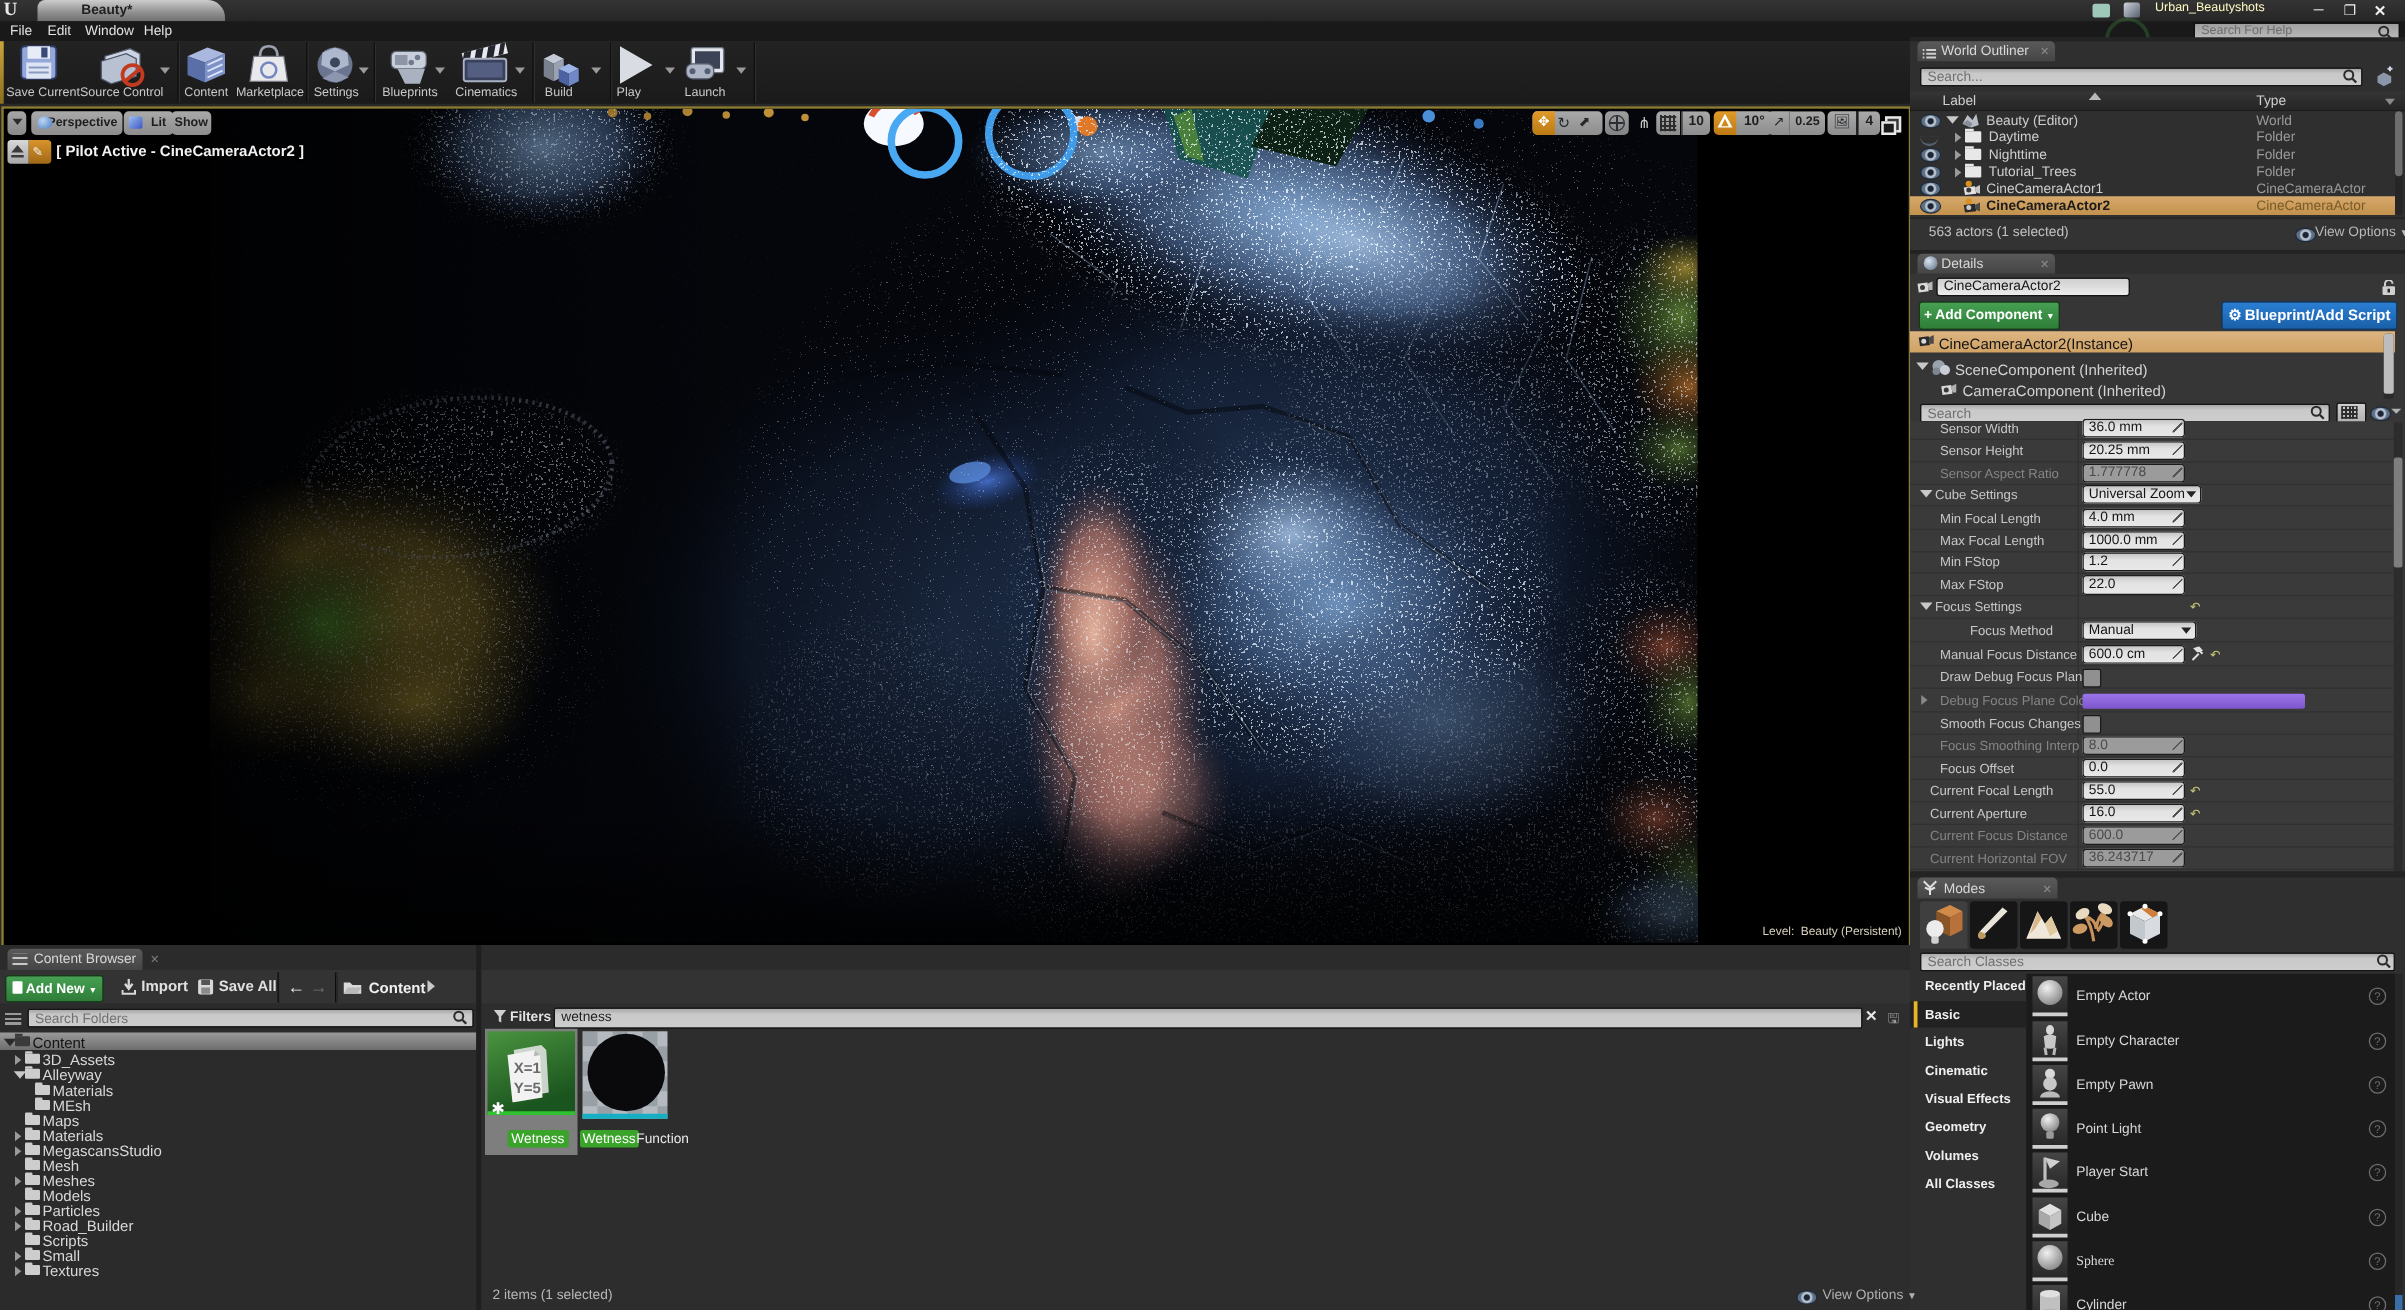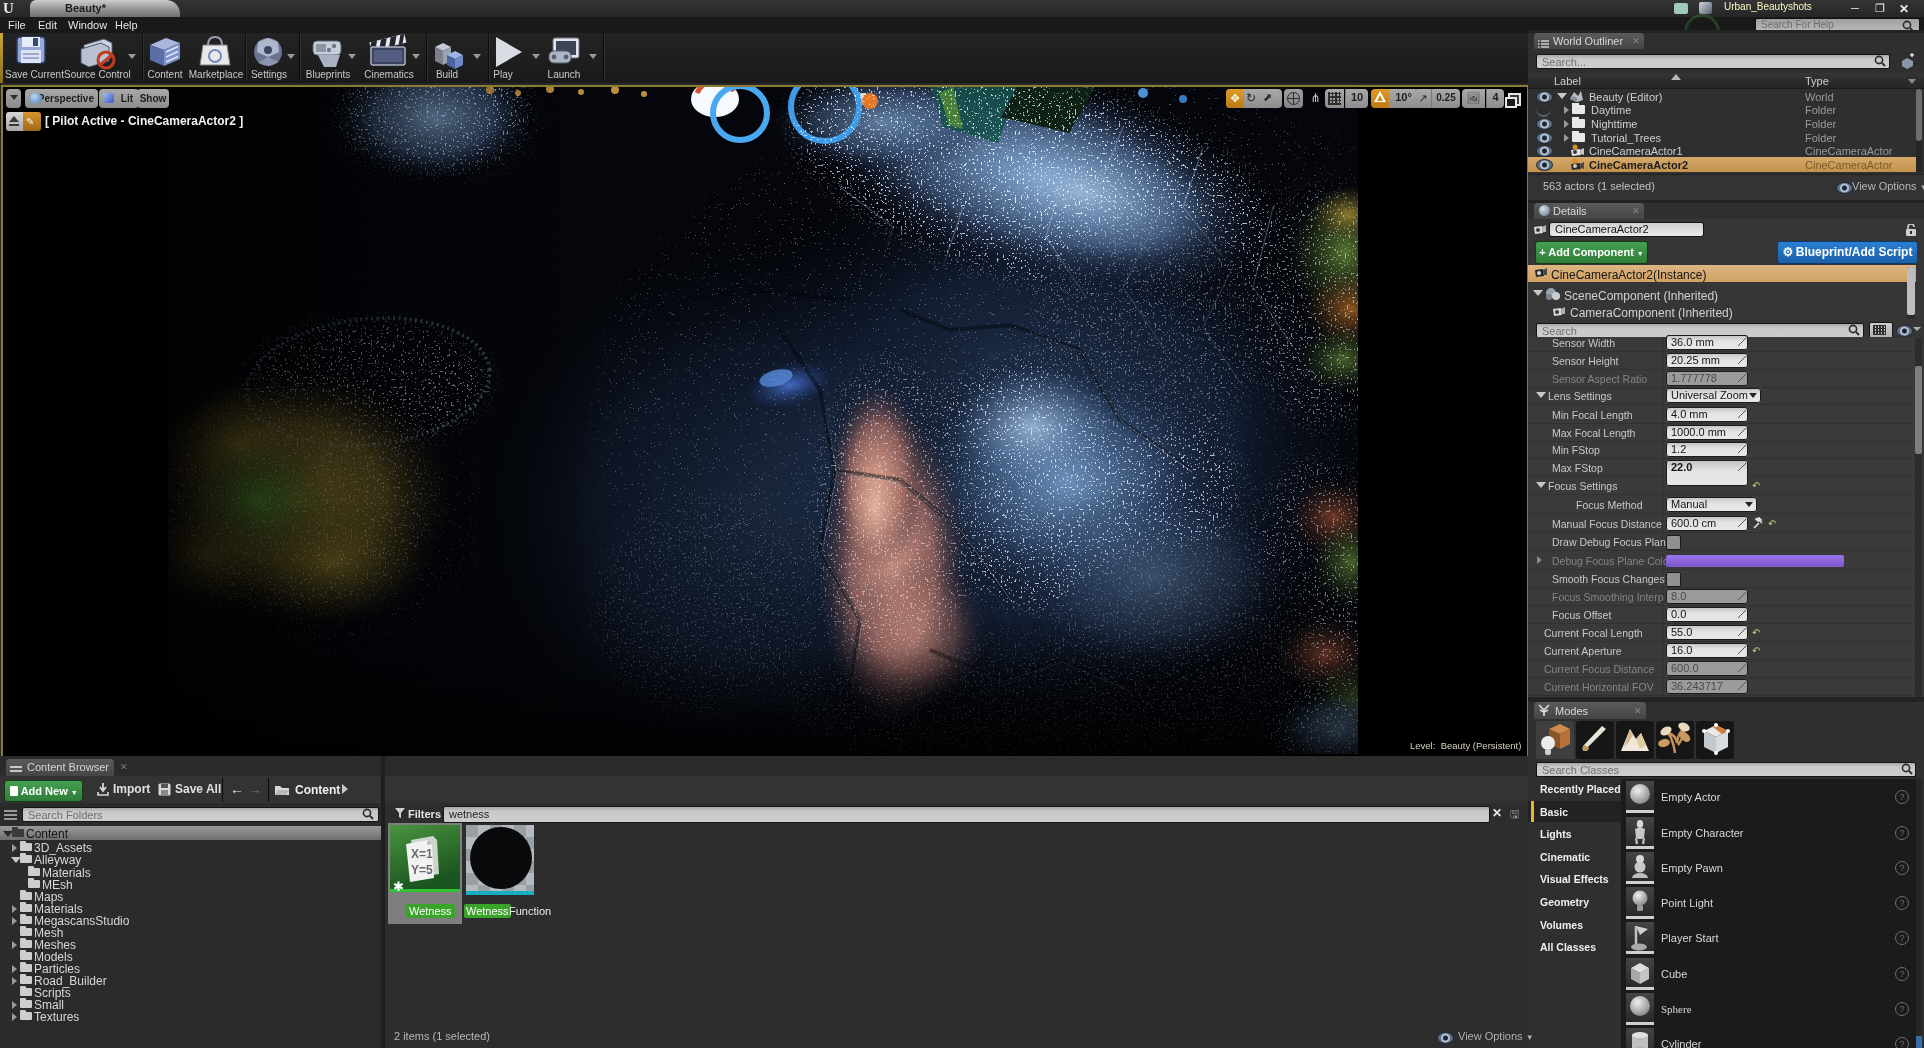--- a/index.html
+++ b/index.html
@@ -530,34 +530,34 @@
 <div class="a plbl" style="left:1552px;top:337px;color:#c8c8c8;">Sensor Width</div>
 <div class="a vbox" style="left:1666px;top:335px;width:77px;height:15px;">36.0 mm<span style="position:absolute;right:2px;top:3px;width:8px;height:8px;background:linear-gradient(135deg,transparent 44%,#555 44%,#555 56%,transparent 56%);"></span></div>
 <div class="a" style="left:1528px;top:369px;width:387px;height:1px;background:#313131;"></div>
 <div class="a plbl" style="left:1552px;top:355px;color:#c8c8c8;">Sensor Height</div>
 <div class="a vbox" style="left:1666px;top:353px;width:77px;height:15px;">20.25 mm<span style="position:absolute;right:2px;top:3px;width:8px;height:8px;background:linear-gradient(135deg,transparent 44%,#555 44%,#555 56%,transparent 56%);"></span></div>
 <div class="a" style="left:1528px;top:387px;width:387px;height:1px;background:#313131;"></div>
 <div class="a plbl" style="left:1552px;top:373px;color:#858585;">Sensor Aspect Ratio</div>
 <div class="a vboxg" style="left:1666px;top:371px;width:77px;height:15px;">1.777778<span style="position:absolute;right:2px;top:3px;width:8px;height:8px;background:linear-gradient(135deg,transparent 44%,#555 44%,#555 56%,transparent 56%);"></span></div>
 <div class="a" style="left:1528px;top:404px;width:387px;height:1px;background:#313131;"></div>
 <div class="a" style="left:1536px;top:392px;width:0;height:0;border-left:5px solid transparent;border-right:5px solid transparent;border-top:6px solid #c8c8c8;"></div>
-<div class="a plbl" style="left:1548px;top:390px;">Lens Settings</div>
+<div class="a plbl" style="left:1548px;top:390px;">Cube Settings</div>
 <div class="a vbox" style="left:1666px;top:388px;width:90px;height:15px;">Universal Zoom<span style="position:absolute;right:4px;top:5px;width:0;height:0;border-left:4px solid transparent;border-right:4px solid transparent;border-top:5px solid #222;"></span></div>
 <div class="a" style="left:1528px;top:423px;width:387px;height:1px;background:#313131;"></div>
 <div class="a plbl" style="left:1552px;top:409px;color:#c8c8c8;">Min Focal Length</div>
 <div class="a vbox" style="left:1666px;top:407px;width:77px;height:15px;">4.0 mm<span style="position:absolute;right:2px;top:3px;width:8px;height:8px;background:linear-gradient(135deg,transparent 44%,#555 44%,#555 56%,transparent 56%);"></span></div>
 <div class="a" style="left:1528px;top:441px;width:387px;height:1px;background:#313131;"></div>
 <div class="a plbl" style="left:1552px;top:427px;color:#c8c8c8;">Max Focal Length</div>
 <div class="a vbox" style="left:1666px;top:425px;width:77px;height:15px;">1000.0 mm<span style="position:absolute;right:2px;top:3px;width:8px;height:8px;background:linear-gradient(135deg,transparent 44%,#555 44%,#555 56%,transparent 56%);"></span></div>
 <div class="a" style="left:1528px;top:458px;width:387px;height:1px;background:#313131;"></div>
 <div class="a plbl" style="left:1552px;top:444px;color:#c8c8c8;">Min FStop</div>
 <div class="a vbox" style="left:1666px;top:442px;width:77px;height:15px;">1.2<span style="position:absolute;right:2px;top:3px;width:8px;height:8px;background:linear-gradient(135deg,transparent 44%,#555 44%,#555 56%,transparent 56%);"></span></div>
 <div class="a" style="left:1528px;top:476px;width:387px;height:1px;background:#313131;"></div>
 <div class="a plbl" style="left:1552px;top:462px;color:#c8c8c8;">Max FStop</div>
-<div class="a vbox" style="left:1666px;top:460px;width:77px;height:26px;font-weight:bold;">22.0<span style="position:absolute;right:2px;top:3px;width:8px;height:8px;background:linear-gradient(135deg,transparent 44%,#555 44%,#555 56%,transparent 56%);"></span></div>
+<div class="a vbox" style="left:1666px;top:460px;width:77px;height:16px;">22.0<span style="position:absolute;right:2px;top:3px;width:8px;height:8px;background:linear-gradient(135deg,transparent 44%,#555 44%,#555 56%,transparent 56%);"></span></div>
 <div class="a" style="left:1528px;top:494px;width:387px;height:1px;background:#313131;"></div>
 <div class="a" style="left:1536px;top:482px;width:0;height:0;border-left:5px solid transparent;border-right:5px solid transparent;border-top:6px solid #c8c8c8;"></div>
 <div class="a plbl" style="left:1548px;top:480px;">Focus Settings</div>
 <div class="a" style="left:1752px;top:480px;color:#c8c87a;font-size:10px;">↶</div>
 <div class="a" style="left:1528px;top:513px;width:387px;height:1px;background:#313131;"></div>
 <div class="a plbl" style="left:1576px;top:499px;color:#c8c8c8;">Focus Method</div>
 <div class="a vbox" style="left:1666px;top:497px;width:86px;height:15px;">Manual<span style="position:absolute;right:4px;top:5px;width:0;height:0;border-left:4px solid transparent;border-right:4px solid transparent;border-top:5px solid #222;"></span></div>
 <div class="a" style="left:1528px;top:532px;width:387px;height:1px;background:#313131;"></div>
 <div class="a plbl" style="left:1552px;top:518px;color:#c8c8c8;">Manual Focus Distance</div>
 <div class="a vbox" style="left:1666px;top:516px;width:77px;height:15px;">600.0 cm<span style="position:absolute;right:2px;top:3px;width:8px;height:8px;background:linear-gradient(135deg,transparent 44%,#555 44%,#555 56%,transparent 56%);"></span></div>

